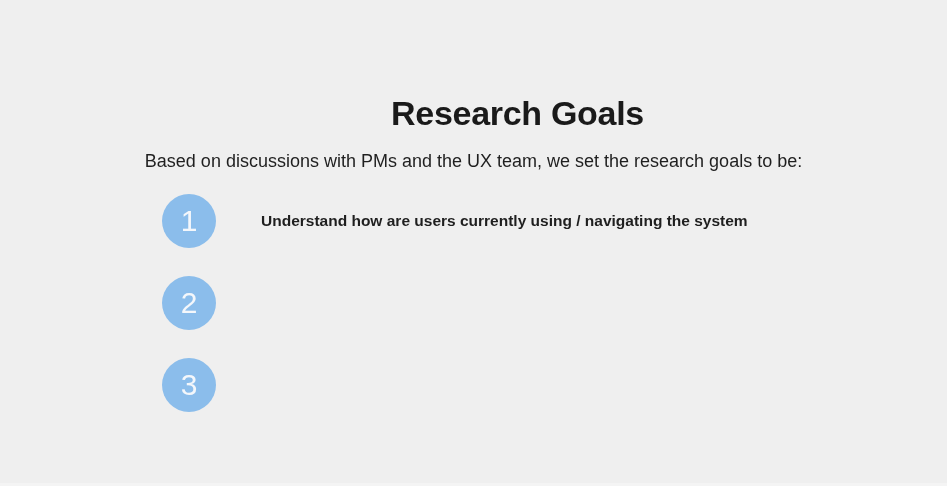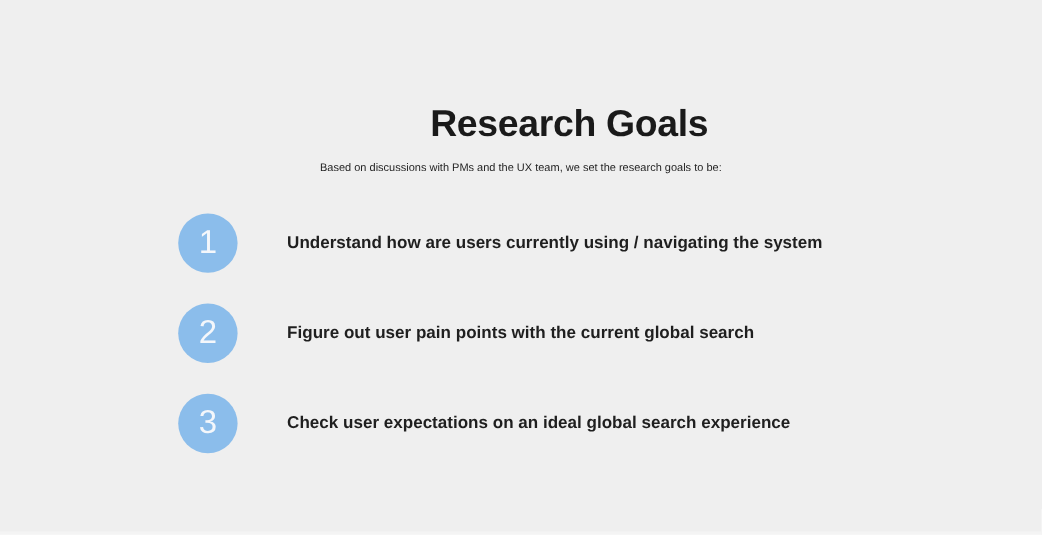--- a/index.html
+++ b/index.html
@@ -47,21 +47,21 @@
     white-space: nowrap;
     padding-left: 44px;
   }
 
   #slide-subtitle {
     position: absolute;
     top: 132px;
     left: 0;
     width: 947px;
     text-align: center;
-    font-size: 10px;
+    font-size: 18px;
     font-weight: 400;
     color: #1f1f1f;
     line-height: 22px;
     white-space: nowrap;
   }
 
   #goals-list {
     position: absolute;
     top: 194px;
     left: 162px;
@@ -122,27 +122,25 @@
       <div class="goal-badge">
         <span class="goal-badge-number">1</span>
       </div>
       <div class="goal-text">Understand how are users currently using / navigating the system</div>
     </div>
 
     <div class="goal-row">
       <div class="goal-badge">
         <span class="goal-badge-number">2</span>
       </div>
-      <div class="goal-text">Figure out user pain points with the current global search</div>
     </div>
 
     <div class="goal-row">
       <div class="goal-badge">
         <span class="goal-badge-number">3</span>
       </div>
-      <div class="goal-text">Check user expectations on an ideal global search experience</div>
     </div>
 
   </div>
 
   <div id="bottom-band"></div>
 
 </div>
 
 </body></html>

